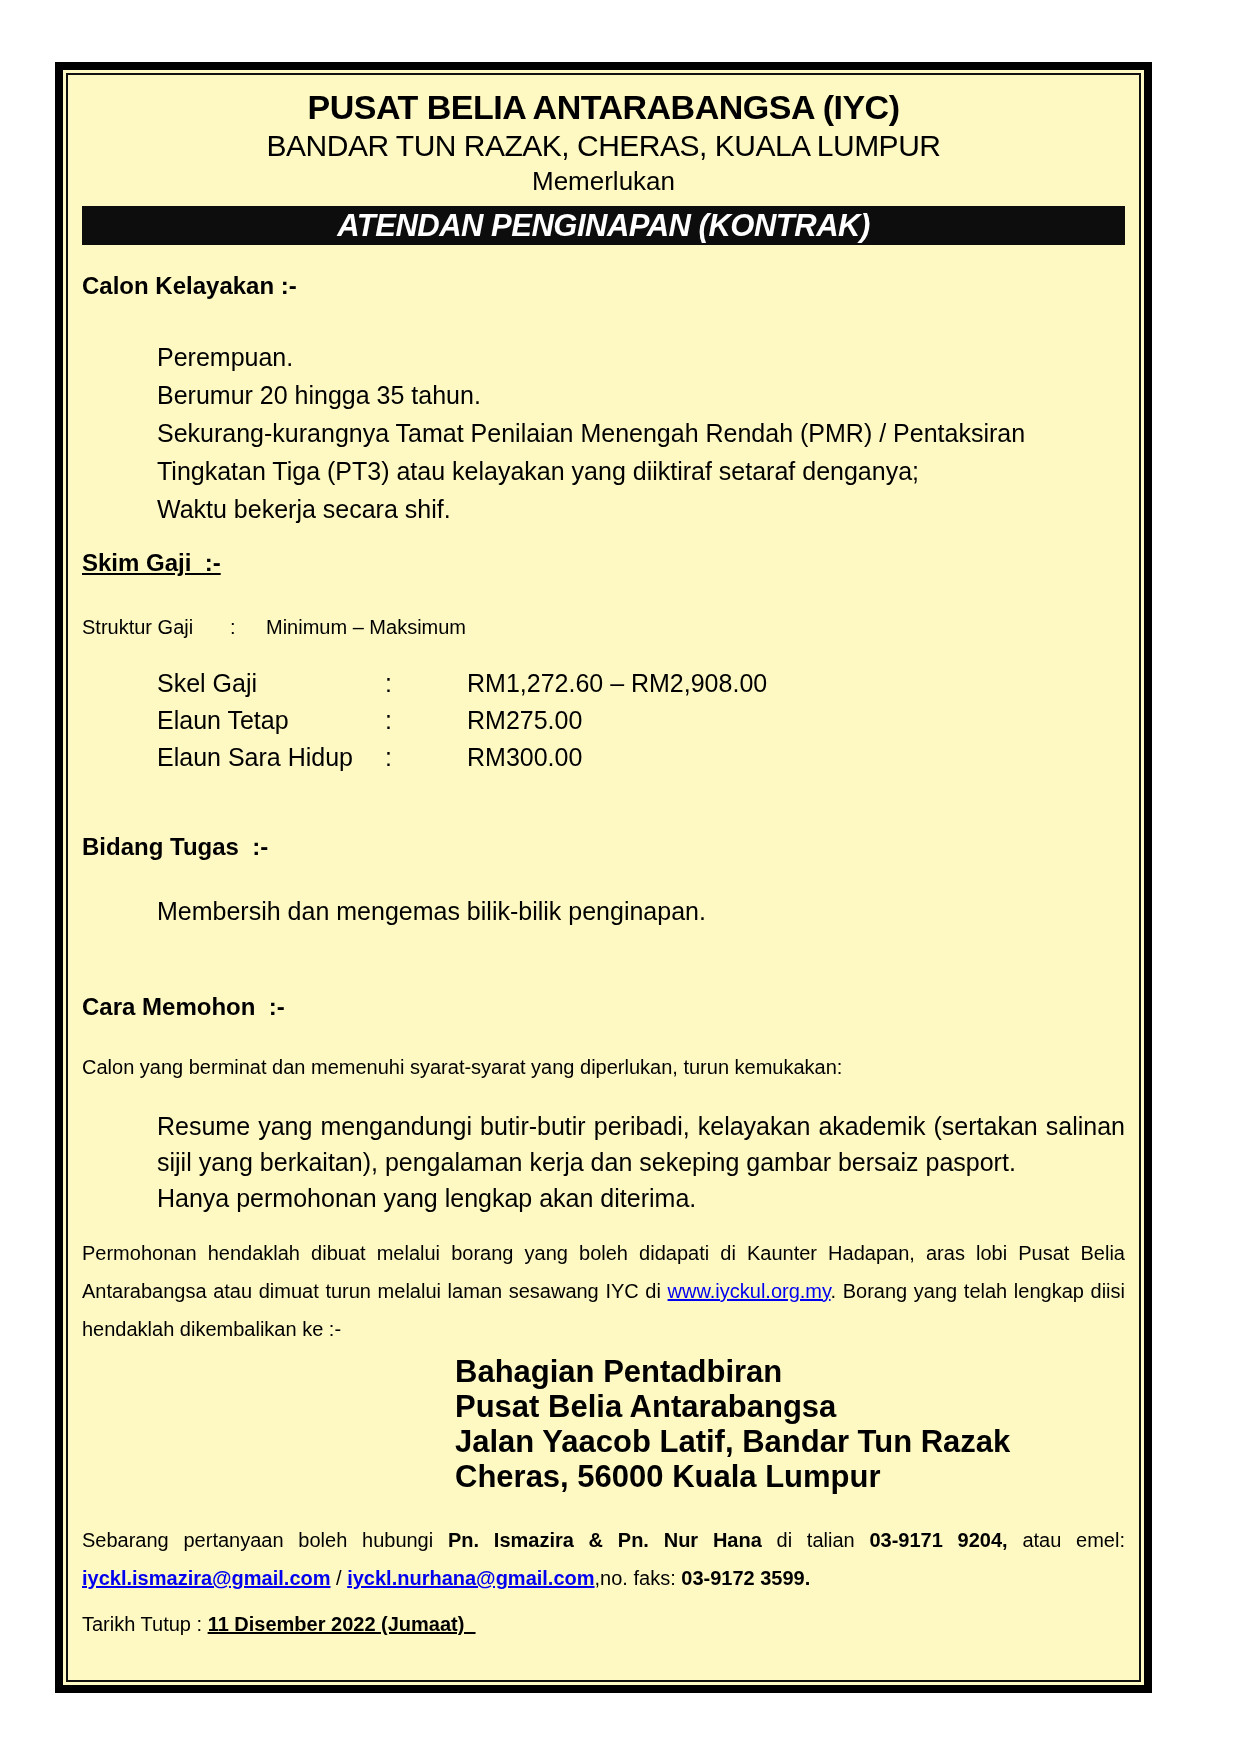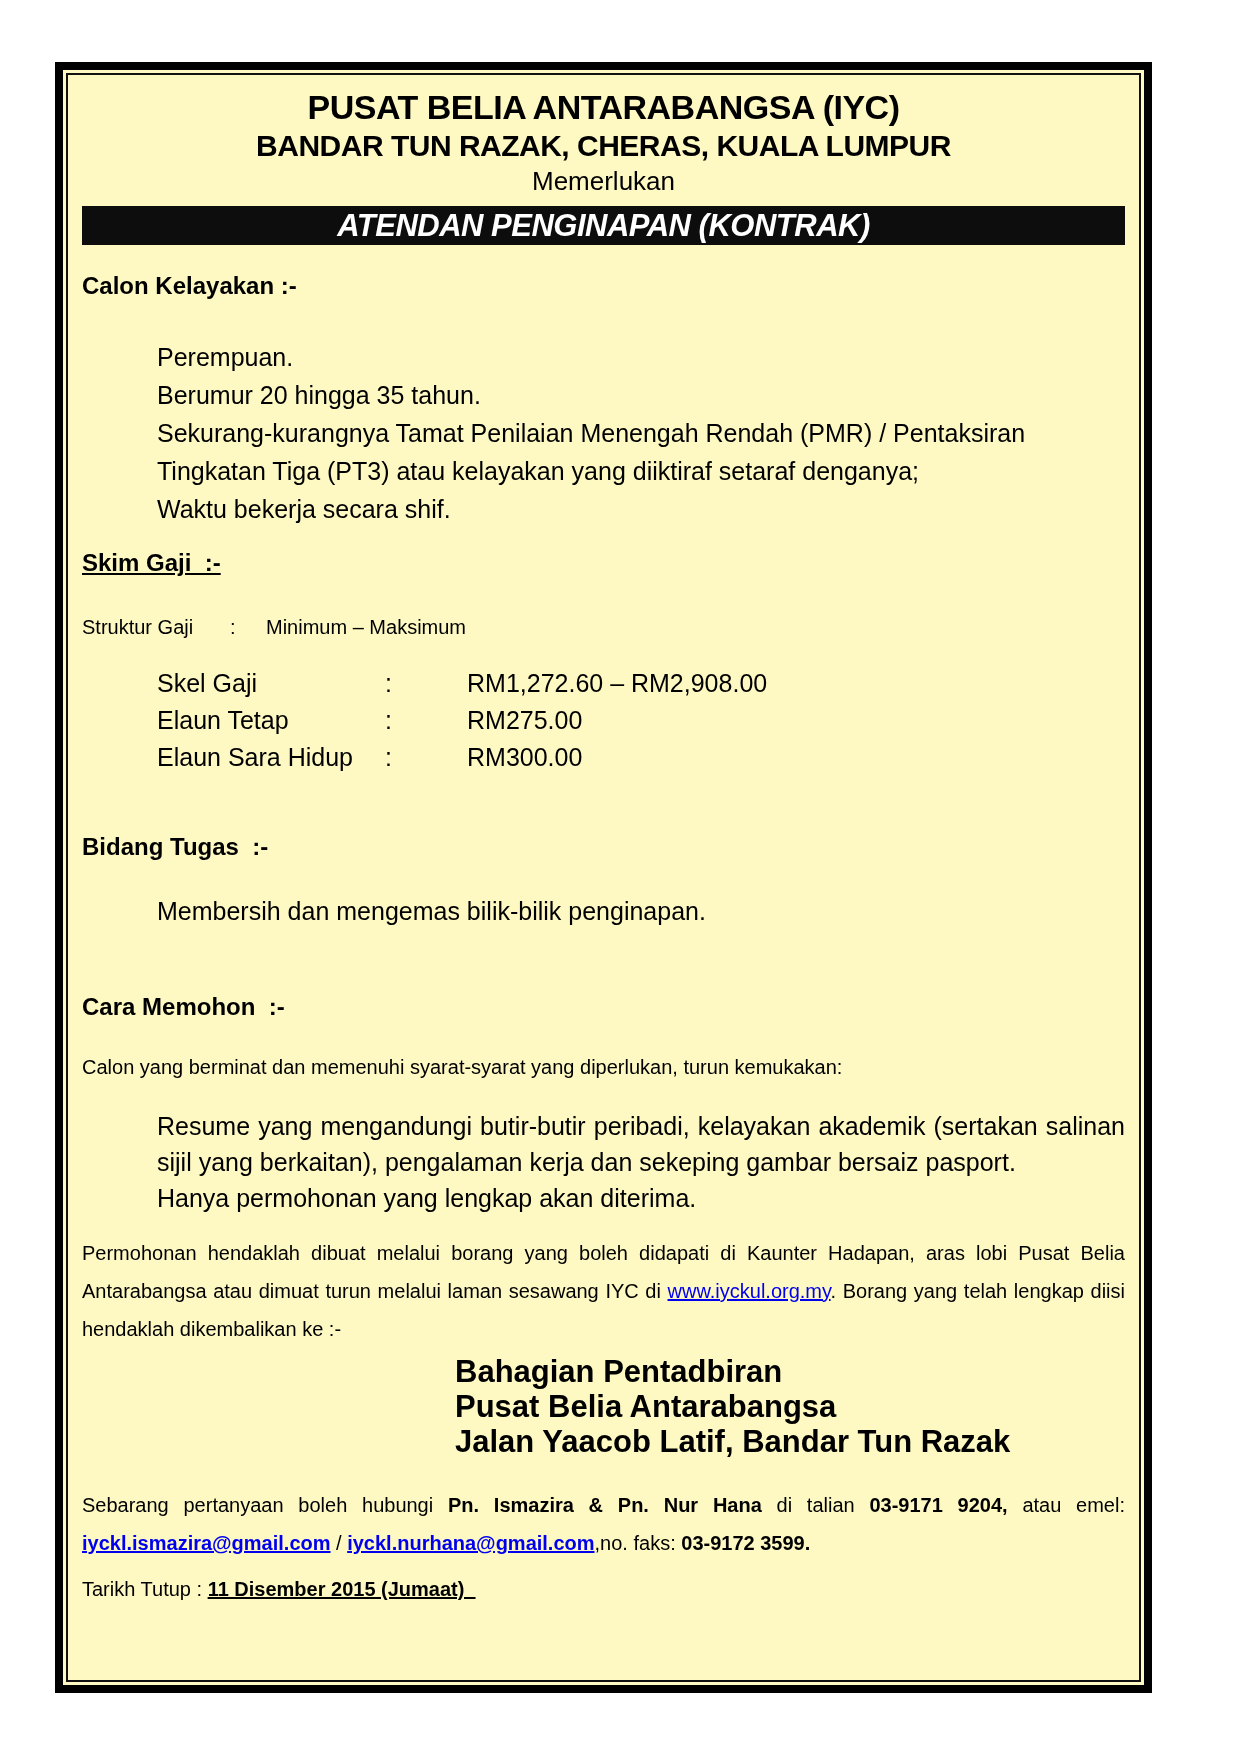--- a/index.html
+++ b/index.html
@@ -11,21 +11,21 @@
   }
   .doc-frame {
     position:absolute; left:55px; top:62px; width:1097px; height:1631px;
     border:8px solid #000; padding:3px; background:#fef9c3;
   }
   .doc-inner {
     border:2px solid #111; width:100%; height:100%;
     padding:12px 14px 0 14px; overflow:hidden;
   }
   .t1 { font-size:34px; font-weight:bold; text-align:center; line-height:40px; letter-spacing:-0.5px; }
-  .t2 { font-size:30px; font-weight:bold; text-align:center; line-height:37px; letter-spacing:-0.5px; }
+  .t2 { font-size:30px; font-weight:normal; text-align:center; line-height:37px; letter-spacing:-0.5px; }
   .subtitle { font-size:26px; text-align:center; line-height:34px; }
   .banner {
     margin-top:8px; height:39px; background:var(--banner,#0d0d0d); color:#fff;
     font-weight:bold; font-size:31px; text-align:center; line-height:39px; letter-spacing:-0.5px;font-style:italic;
   }
   .sec-heading { font-size:24px; font-weight:bold; line-height:30px; white-space:pre-wrap; }
   .h-syarat { margin-top:26px; }
   .h-skim   { margin-top:20px;text-decoration:underline; }
   .h-bidang { margin-top:56px; }
   .h-cara   { margin-top:62px; }
@@ -154,20 +154,21 @@
         <span class="li-text">Hanya permohonan yang lengkap akan diterima.</span>
       </li>
     </ul>
 
     <div class="permohonan body-text"><span>Permohonan hendaklah dibuat melalui borang yang boleh didapati di Kaunter Hadapan, aras lobi Pusat Belia Antarabangsa atau dimuat turun melalui laman sesawang IYC di </span><span class="seg-link">www.iyckul.org.my</span><span>. Borang yang telah lengkap diisi hendaklah dikembalikan ke :-</span></div>
 
     <div class="address">
       <div>Bahagian Pentadbiran</div>
       <div>Pusat Belia Antarabangsa</div>
       <div>Jalan Yaacob Latif, Bandar Tun Razak</div>
+      <div>Cheras, 56000 Kuala Lumpur</div>
     </div>
 
     <div class="contact body-text"><span>Sebarang pertanyaan boleh hubungi </span><span class="seg-b">Pn. Ismazira &amp; Pn. Nur Hana</span><span> di talian </span><span class="seg-b">03-9171 9204,</span><span> atau emel: </span><span class="seg-b seg-link">iyckl.ismazira@gmail.com</span><span> / </span><span class="seg-b seg-link">iyckl.nurhana@gmail.com</span><span>,no. faks: </span><span class="seg-b">03-9172 3599.</span></div>
 
-    <div class="closing body-text"><span>Tarikh Tutup : </span><span class="seg-b seg-u seg-pre">11 Disember 2015 (Jumaat)  </span></div>
+    <div class="closing body-text"><span>Tarikh Tutup : </span><span class="seg-b seg-u seg-pre">11 Disember 2022 (Jumaat)  </span></div>
 
   </div>
 </div>
 
 </body></html>

